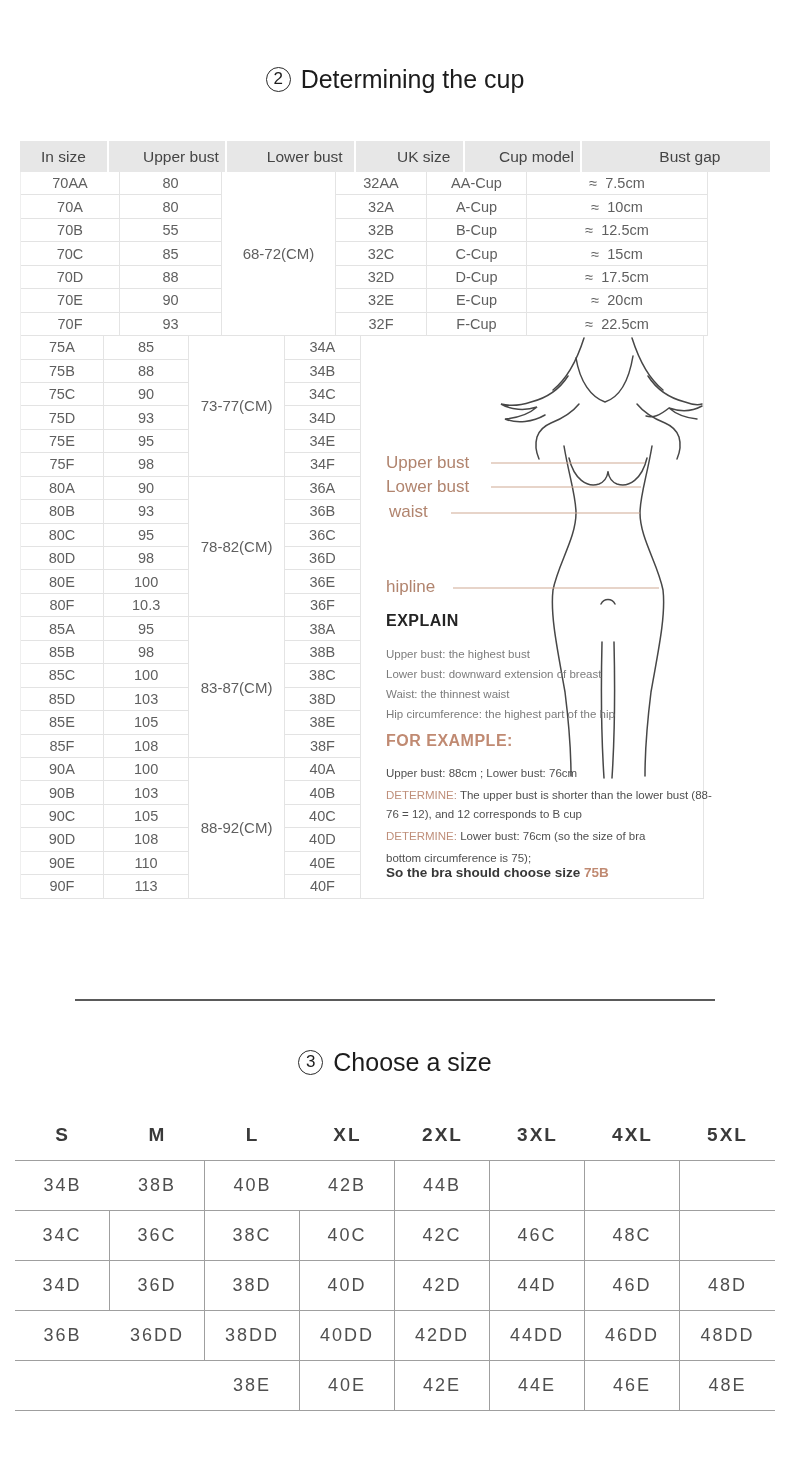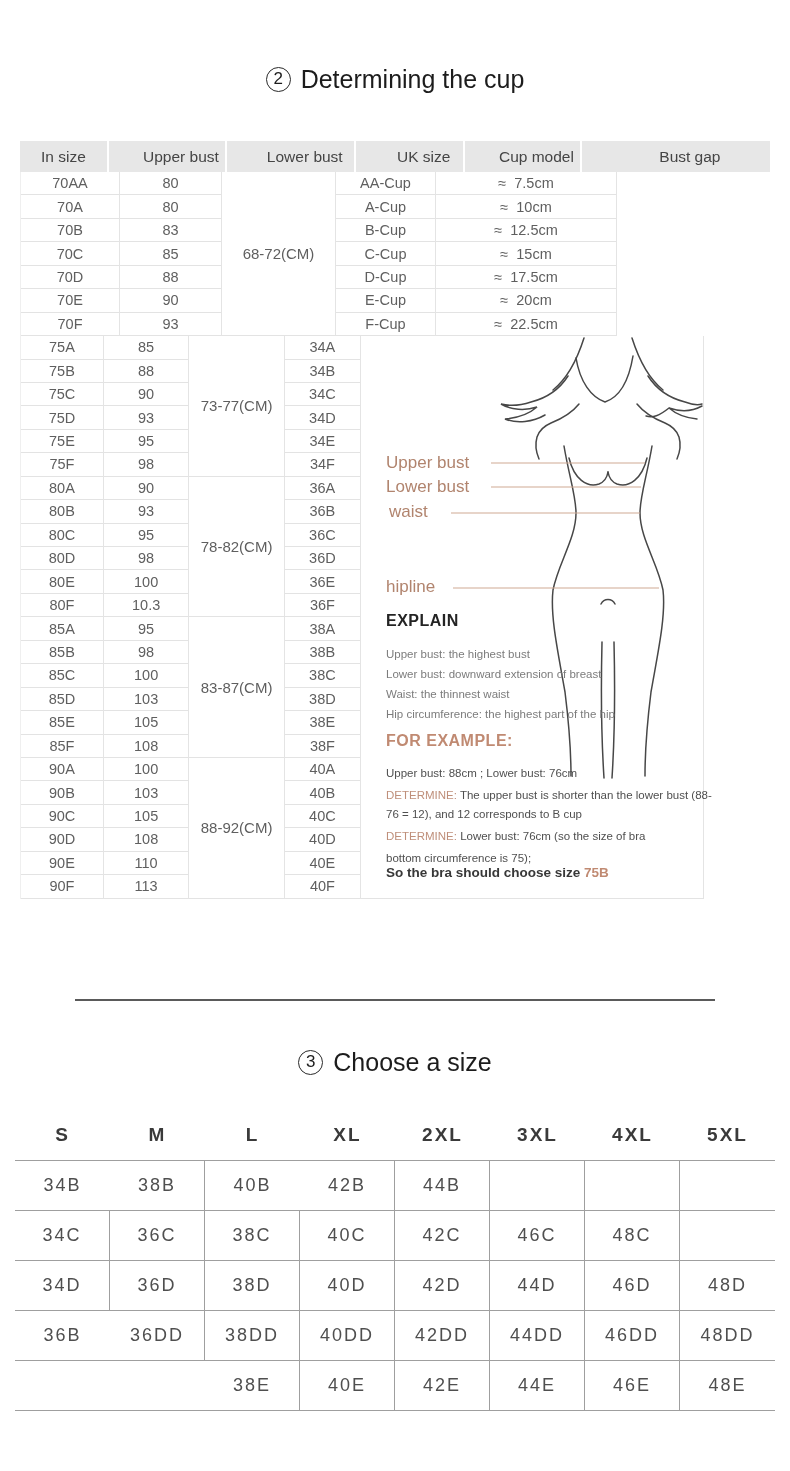--- a/index.html
+++ b/index.html
@@ -80,28 +80,37 @@
         <div class="trow">70A</div>
         <div class="trow">70B</div>
         <div class="trow">70C</div>
         <div class="trow">70D</div>
         <div class="trow">70E</div>
         <div class="trow">70F</div>
       </div>
       <div class="col w1">
         <div class="trow">80</div>
         <div class="trow">80</div>
-        <div class="trow">83</div>
+        <div class="trow">55</div>
         <div class="trow">85</div>
         <div class="trow">88</div>
         <div class="trow">90</div>
         <div class="trow">93</div>
       </div>
       <div class="col w2 colm">
         <div class="merge">68-72(CM)</div>
+      </div>
+      <div class="col w3">
+        <div class="trow">32AA</div>
+        <div class="trow">32A</div>
+        <div class="trow">32B</div>
+        <div class="trow">32C</div>
+        <div class="trow">32D</div>
+        <div class="trow">32E</div>
+        <div class="trow">32F</div>
       </div>
       <div class="col w4">
         <div class="trow">AA-Cup</div>
         <div class="trow">A-Cup</div>
         <div class="trow">B-Cup</div>
         <div class="trow">C-Cup</div>
         <div class="trow">D-Cup</div>
         <div class="trow">E-Cup</div>
         <div class="trow">F-Cup</div>
       </div>

